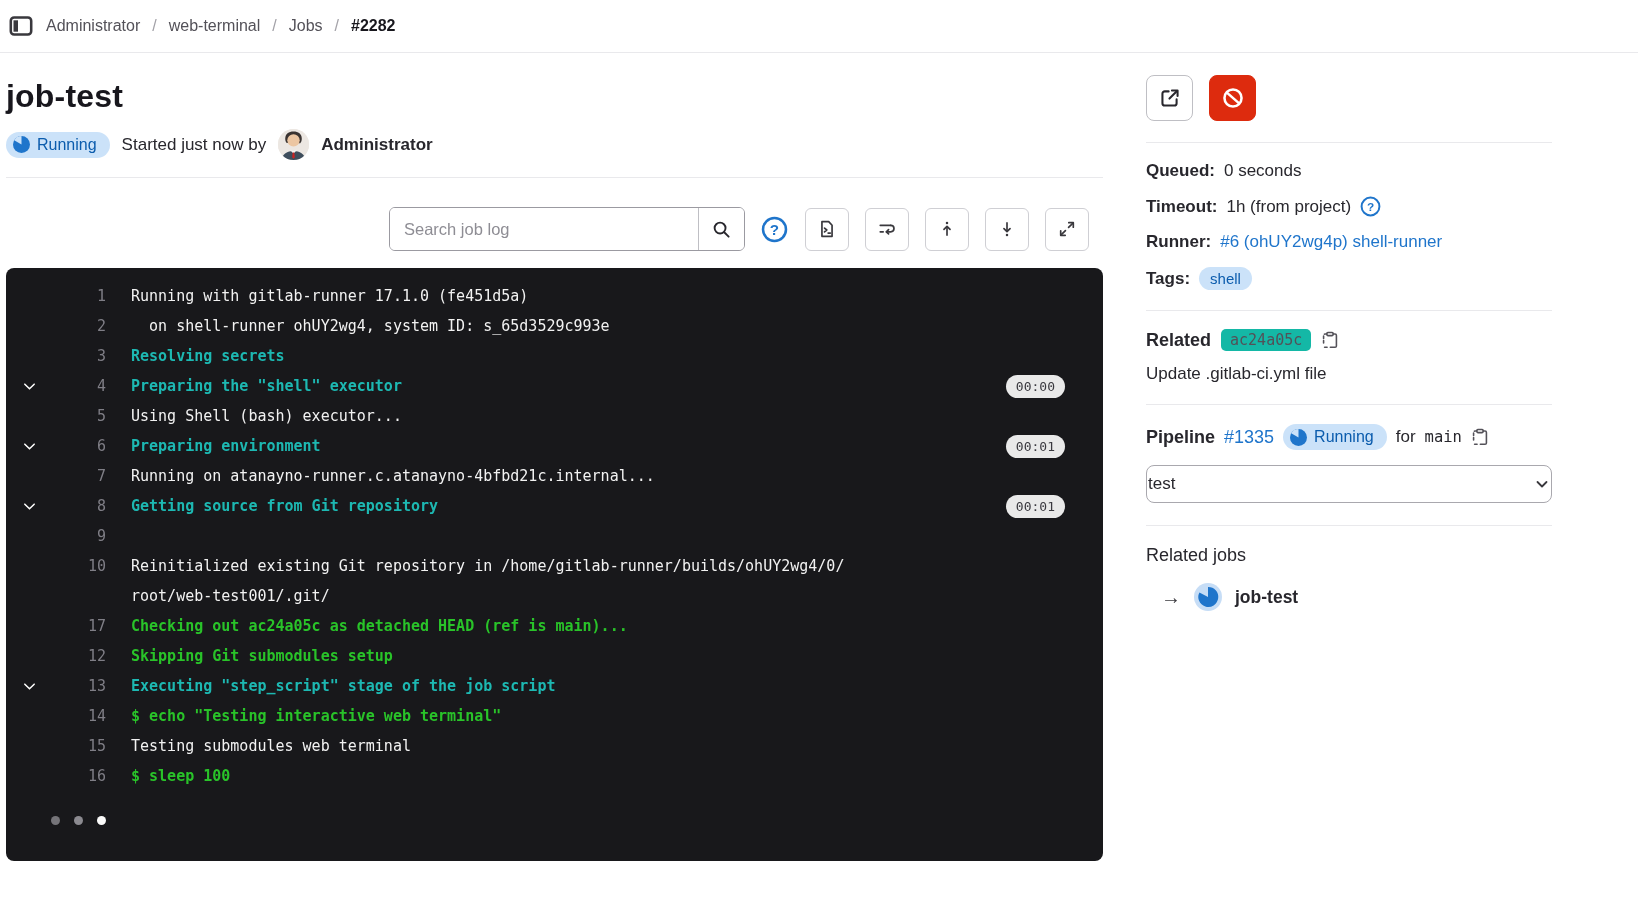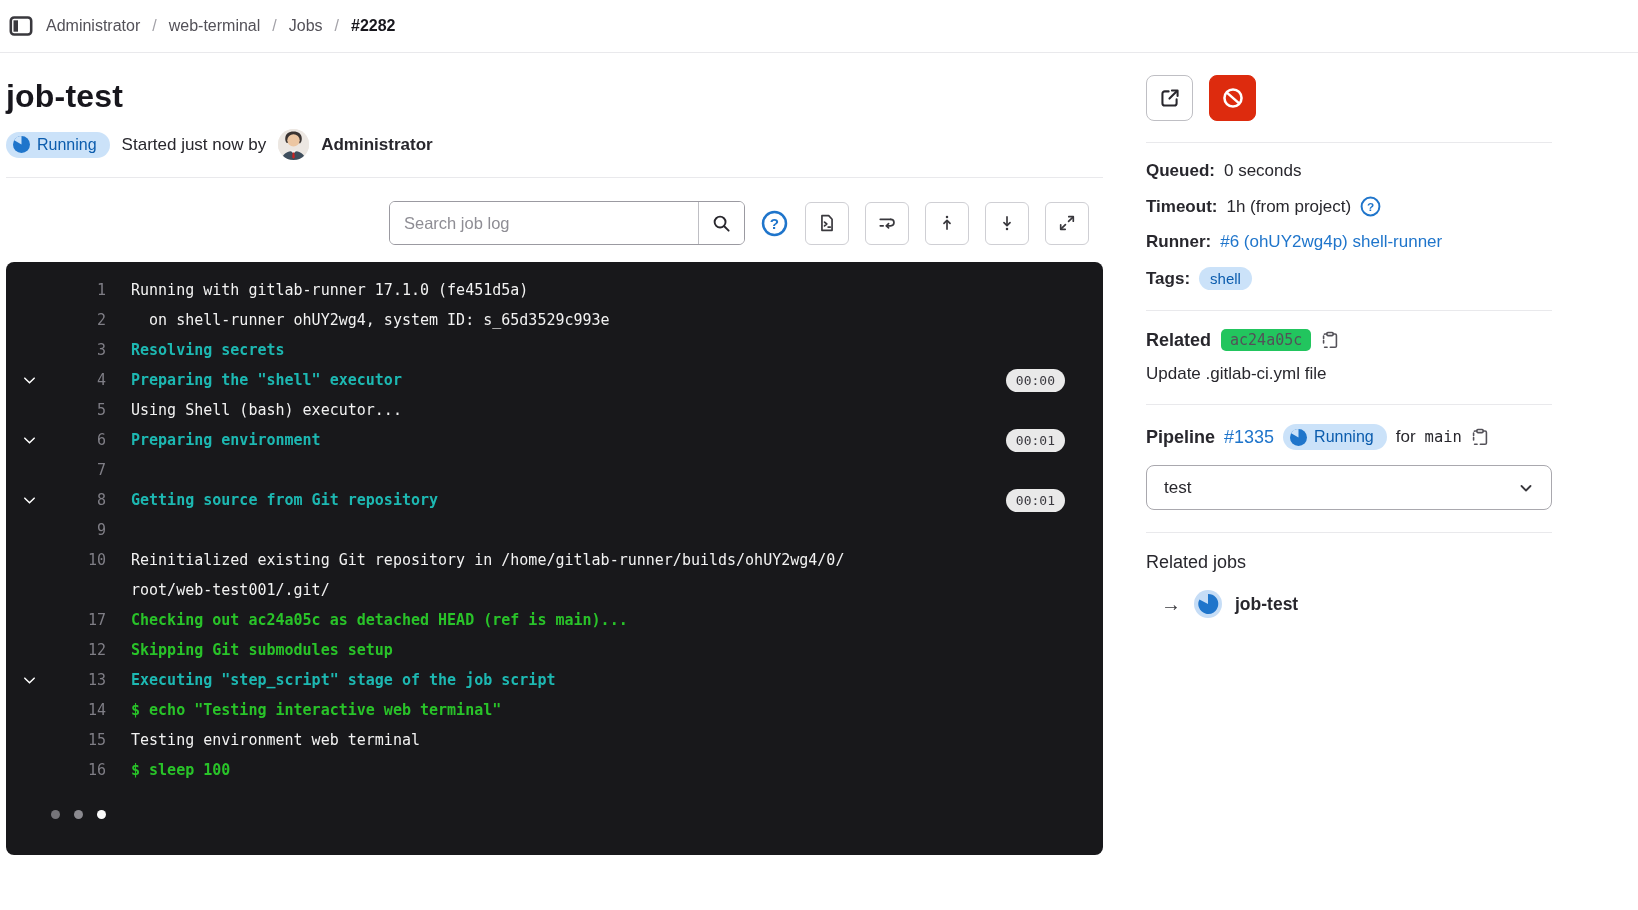--- a/index.html
+++ b/index.html
@@ -22,21 +22,21 @@
   
   .job-title { font-size:32px; font-weight:700; color:#18171d; margin:25px 0 14px; letter-spacing:.2px; }
   .status-row { display:flex; align-items:center; gap:12px; margin-bottom:17px; font-size:17px; }
   .badge-running { display:inline-flex; align-items:center; gap:7px; background:#cbe2f9; color:#0b5cad;
     border-radius:16px; padding:4px 13px 4px 7px; font-size:16px; cursor:pointer; }
   .started-text { color:#28272d; }
   .avatar { width:31px; height:31px; border-radius:50%; overflow:hidden; flex:none; background:#efe9e4; }
   .author-name { font-weight:700; }
 
   
-  .log-toolbar { border-top:1px solid #e9e9ec; padding:23px 14px 17px 0; display:flex;
+  .log-toolbar { border-top:1px solid #e9e9ec; padding:29px 14px 17px 0; display:flex;
     justify-content:flex-end; align-items:center; gap:14px; }
   .search-group { display:flex; align-items:stretch; height:44px; border:1px solid #9b9aa1;
     border-radius:6px; overflow:hidden; width:356px; background:#fff; }
   .search-input { border:0; outline:0; flex:1; padding:0 14px; font-size:16.5px;
     font-family:"Liberation Sans", sans-serif; color:#28272d; }
   .search-input::placeholder { color:#8e8d94; }
   .search-btn { width:46px; border:0; border-left:1px solid #bfbfc4; background:#fff;
     display:flex; align-items:center; justify-content:center; cursor:pointer; }
   .help-btn { width:30px; height:30px; display:flex; align-items:center; justify-content:center; cursor:pointer; }
   .tool-btn { width:44px; height:43px; border:1px solid #cfcfd4; border-radius:6px; background:#fff;
@@ -69,31 +69,31 @@
   .details { padding:18px 0 14px; font-size:17px; }
   .detail-row { display:flex; align-items:center; gap:9px; margin-bottom:15px; }
   .detail-label { font-weight:700; color:#28272d; }
   .detail-value { color:#28272d; }
   .link { color:#1f75cb; cursor:pointer; text-decoration:none; }
   .tag-pill { background:#cbe2f9; color:#0b5cad; border-radius:13px; padding:3px 11px; font-size:15px; cursor:pointer; }
 
   .commit-block { padding:18px 0 20px; font-size:17px; }
   .commit-row { display:flex; align-items:center; gap:10px; margin-bottom:13px; }
   .commit-label { font-weight:700; font-size:18px; }
-  .sha-badge { background:#22c55e; border-radius:5px; padding:2px 9px; font-family:"DejaVu Sans Mono", monospace;
+  .sha-badge { background:#14b8a6; border-radius:5px; padding:2px 9px; font-family:"DejaVu Sans Mono", monospace;
     font-size:15px; color:#535158; cursor:pointer; }
   .copy-btn { display:flex; align-items:center; cursor:pointer; }
   .commit-msg { color:#28272d; }
 
   .pipeline-block { padding:19px 0 22px; font-size:17px; }
   .pipeline-row { display:flex; align-items:center; gap:9px; flex-wrap:nowrap; }
   .pipeline-label { font-weight:700; font-size:18px; }
   .mono-ref { font-family:"DejaVu Sans Mono", monospace; font-size:15.5px; }
-  .stage-select { margin-top:15px; height:45px; border:1px solid #a9a8ae; border-radius:8px;
-    display:flex; align-items:center; justify-content:space-between; padding:0 17px; font-size:17px; cursor:pointer; background:#fff; }
+  .stage-select { margin-top:15px; height:38px; border:1px solid #a9a8ae; border-radius:8px;
+    display:flex; align-items:center; justify-content:space-between; padding:0 1px; font-size:17px; cursor:pointer; background:#fff; }
 
   .related-block { padding:19px 0; }
   .related-title { font-size:18px; font-weight:400; margin-bottom:17px; }
   .related-row { display:flex; align-items:center; gap:13px; padding-left:15px; font-size:17.5px; }
   .related-arrow { color:#39383d; font-size:20px; }
   .related-name { font-weight:700; cursor:pointer; }
   .status-icon-lg { width:28px; height:28px; flex:none; }
 </style>
 </head>
 <body>
@@ -234,20 +234,21 @@
                 <path d="M3 5.5 8 10.5 13 5.5"></path>
               </svg>
             </span>
             <span class="log-num">6</span>
             <span class="log-text section">Preparing environment</span>
             <span class="log-dur">00:01</span>
           </div>
           <div class="log-row">
             <span class="log-gutter"></span>
             <span class="log-num">7</span>
+            <span class="log-text plain">Running on atanayno-runner.c.atanayno-4bfbd21c.internal...</span>
           </div>
           <div class="log-row">
             <span class="log-gutter">
               <svg width="15" height="15" viewBox="0 0 16 16" fill="none" stroke="#fff" stroke-width="1.6" stroke-linecap="round" stroke-linejoin="round">
                 <path d="M3 5.5 8 10.5 13 5.5"></path>
               </svg>
             </span>
             <span class="log-num">8</span>
             <span class="log-text section">Getting source from Git repository</span>
             <span class="log-dur">00:01</span>
@@ -286,21 +287,21 @@
             <span class="log-text section">Executing "step_script" stage of the job script</span>
           </div>
           <div class="log-row">
             <span class="log-gutter"></span>
             <span class="log-num">14</span>
             <span class="log-text green">$ echo "Testing interactive web terminal"</span>
           </div>
           <div class="log-row">
             <span class="log-gutter"></span>
             <span class="log-num">15</span>
-            <span class="log-text plain">Testing environment web terminal</span>
+            <span class="log-text plain">Testing submodules web terminal</span>
           </div>
           <div class="log-row">
             <span class="log-gutter"></span>
             <span class="log-num">16</span>
             <span class="log-text green">$ sleep 100</span>
           </div>
         </div>
       <div class="dots">
           <span></span>
           <span></span>

